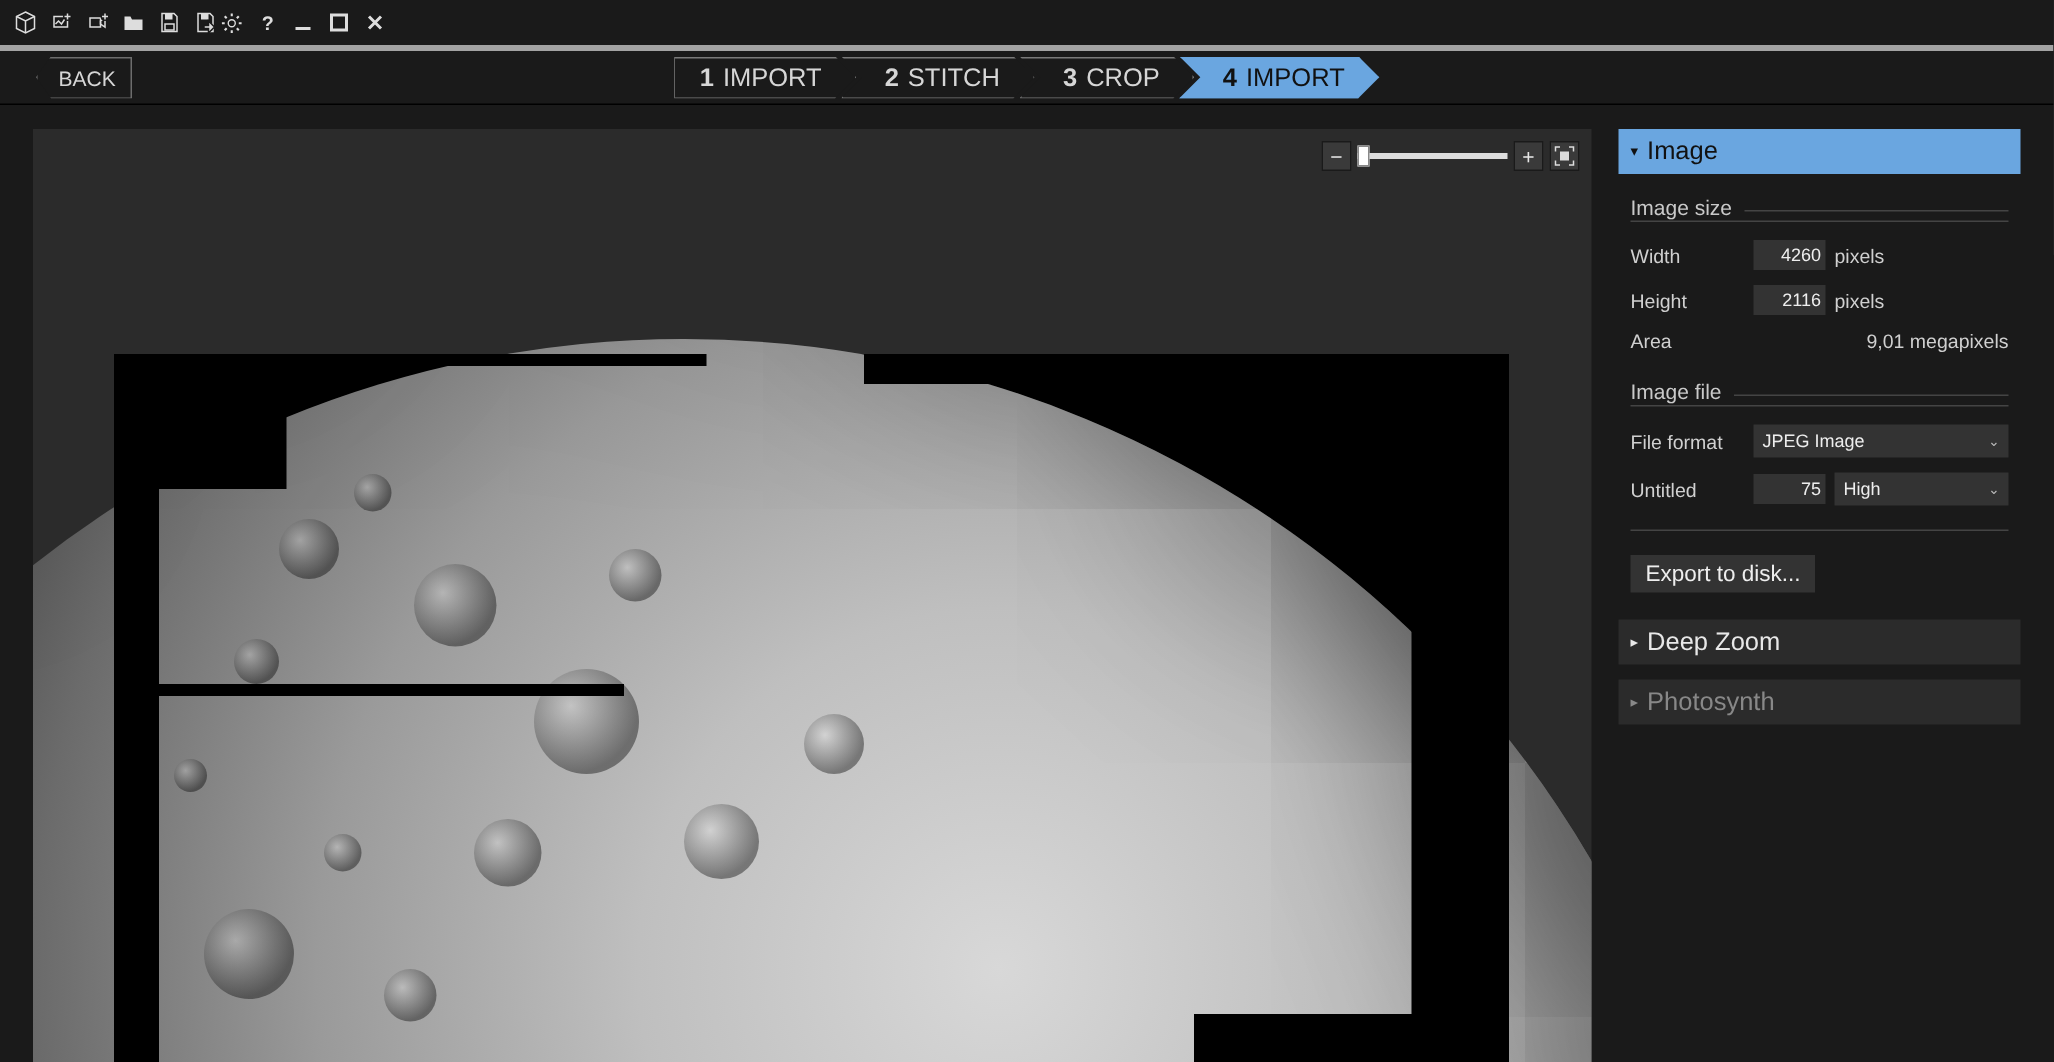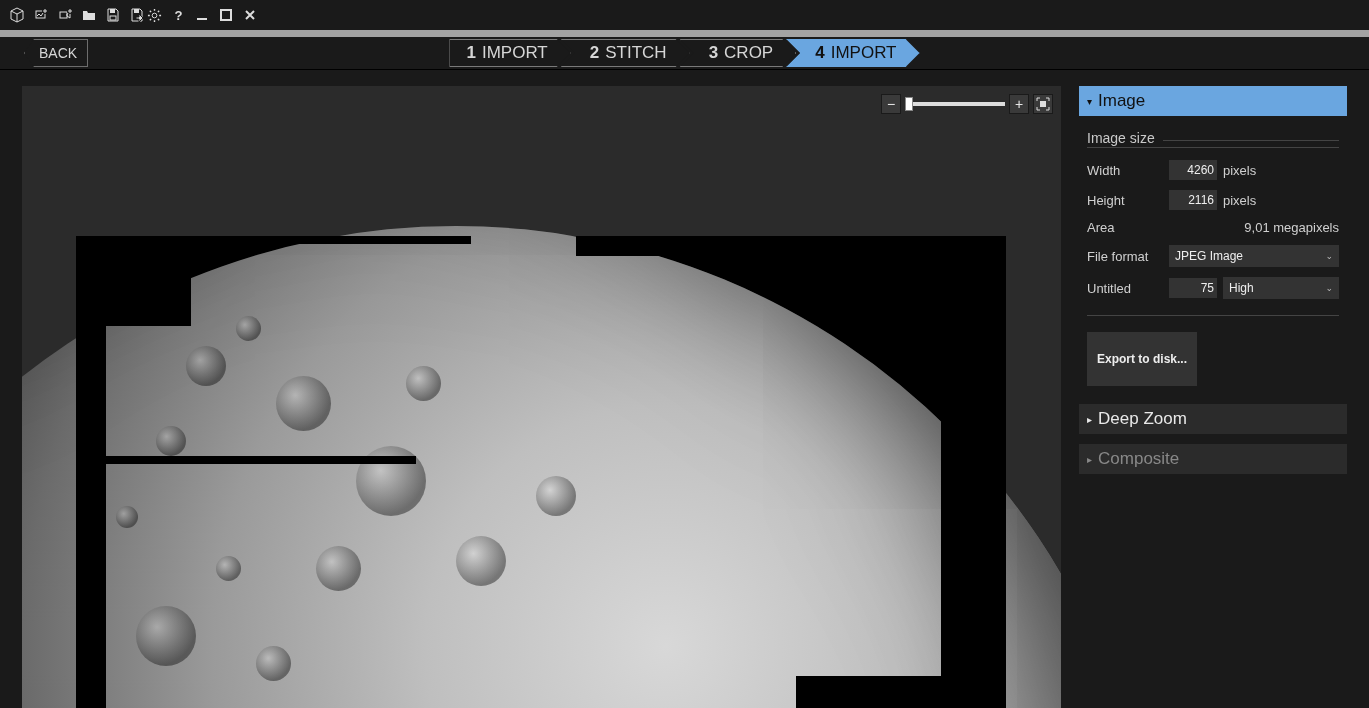--- a/index.html
+++ b/index.html
@@ -35,21 +35,21 @@
   }
   .tb-right { display: flex; gap: 8px; align-items: center; }
   .tb-right .tb-icon { width: 16px; height: 16px; }
 
   
   .stepbar {
     height: 40px;
     position: relative;
     display: flex;
     align-items: center;
-    border-top: 7px solid #a3a3a3;
+    border-top: 4px solid #a3a3a3;
     border-bottom: 1px solid #000;
     background: #1a1a1a;
   }
   .back-btn {
     position: absolute;
     left: 24px;
     top: 50%;
     transform: translateY(-50%);
     display: flex;
     align-items: center;
@@ -228,24 +228,23 @@
     font-size: 12px;
     cursor: pointer;
   }
   .select .chev { font-size: 9px; color:#bbb;}
   .hr { border-top: 1px solid #444; margin: 6px 0; }
   .export-btn {
     align-self: flex-start;
     background: #333;
     color: #eee;
     border: none;
-    padding: 20px 10px;
-    font-size: 12px;
-    cursor: pointer;
-    font-weight: bold;
+    padding: 4px 10px;
+    font-size: 15px;
+    cursor: pointer;
   }
   svg { display:block; }
 </style>
 </head>
 <body>
 
 <div class="titlebar">
   <div class="tb-left">
     <div class="tb-icon">
       <svg width="16" height="16" viewBox="0 0 16 16">
@@ -404,20 +403,24 @@
       <div class="row">
         <span class="label">Height</span>
         <input class="num-input" value="2116" style="">
         <span class="unit">pixels</span>
       </div>
       <div class="row">
         <span class="label">Area</span>
         <span class="value">9,01 megapixels</span>
       </div>
 
+      <div class="group-title" style="margin-top:8px">
+        <span>Image file</span>
+          <span class="line"></span>
+      </div>
       <div class="row">
         <span class="label">File format</span>
         <div class="select">
           <span>JPEG Image</span>
           <span class="chev">⌄</span>
         </div>
       </div>
       <div class="row">
         <span class="label">Untitled</span>
         <input class="num-input" value="75" style="">
@@ -430,16 +433,16 @@
       <div class="hr"></div>
       <button class="export-btn">Export to disk...</button>
     </div>
 
     <div class="section-header">
       <span class="caret">▸</span>
       <span>Deep Zoom</span>
     </div>
     <div class="section-header muted">
       <span class="caret">▸</span>
-      <span>Composite</span>
+      <span>Photosynth</span>
     </div>
   </div>
 </div>
 
 </body></html>

